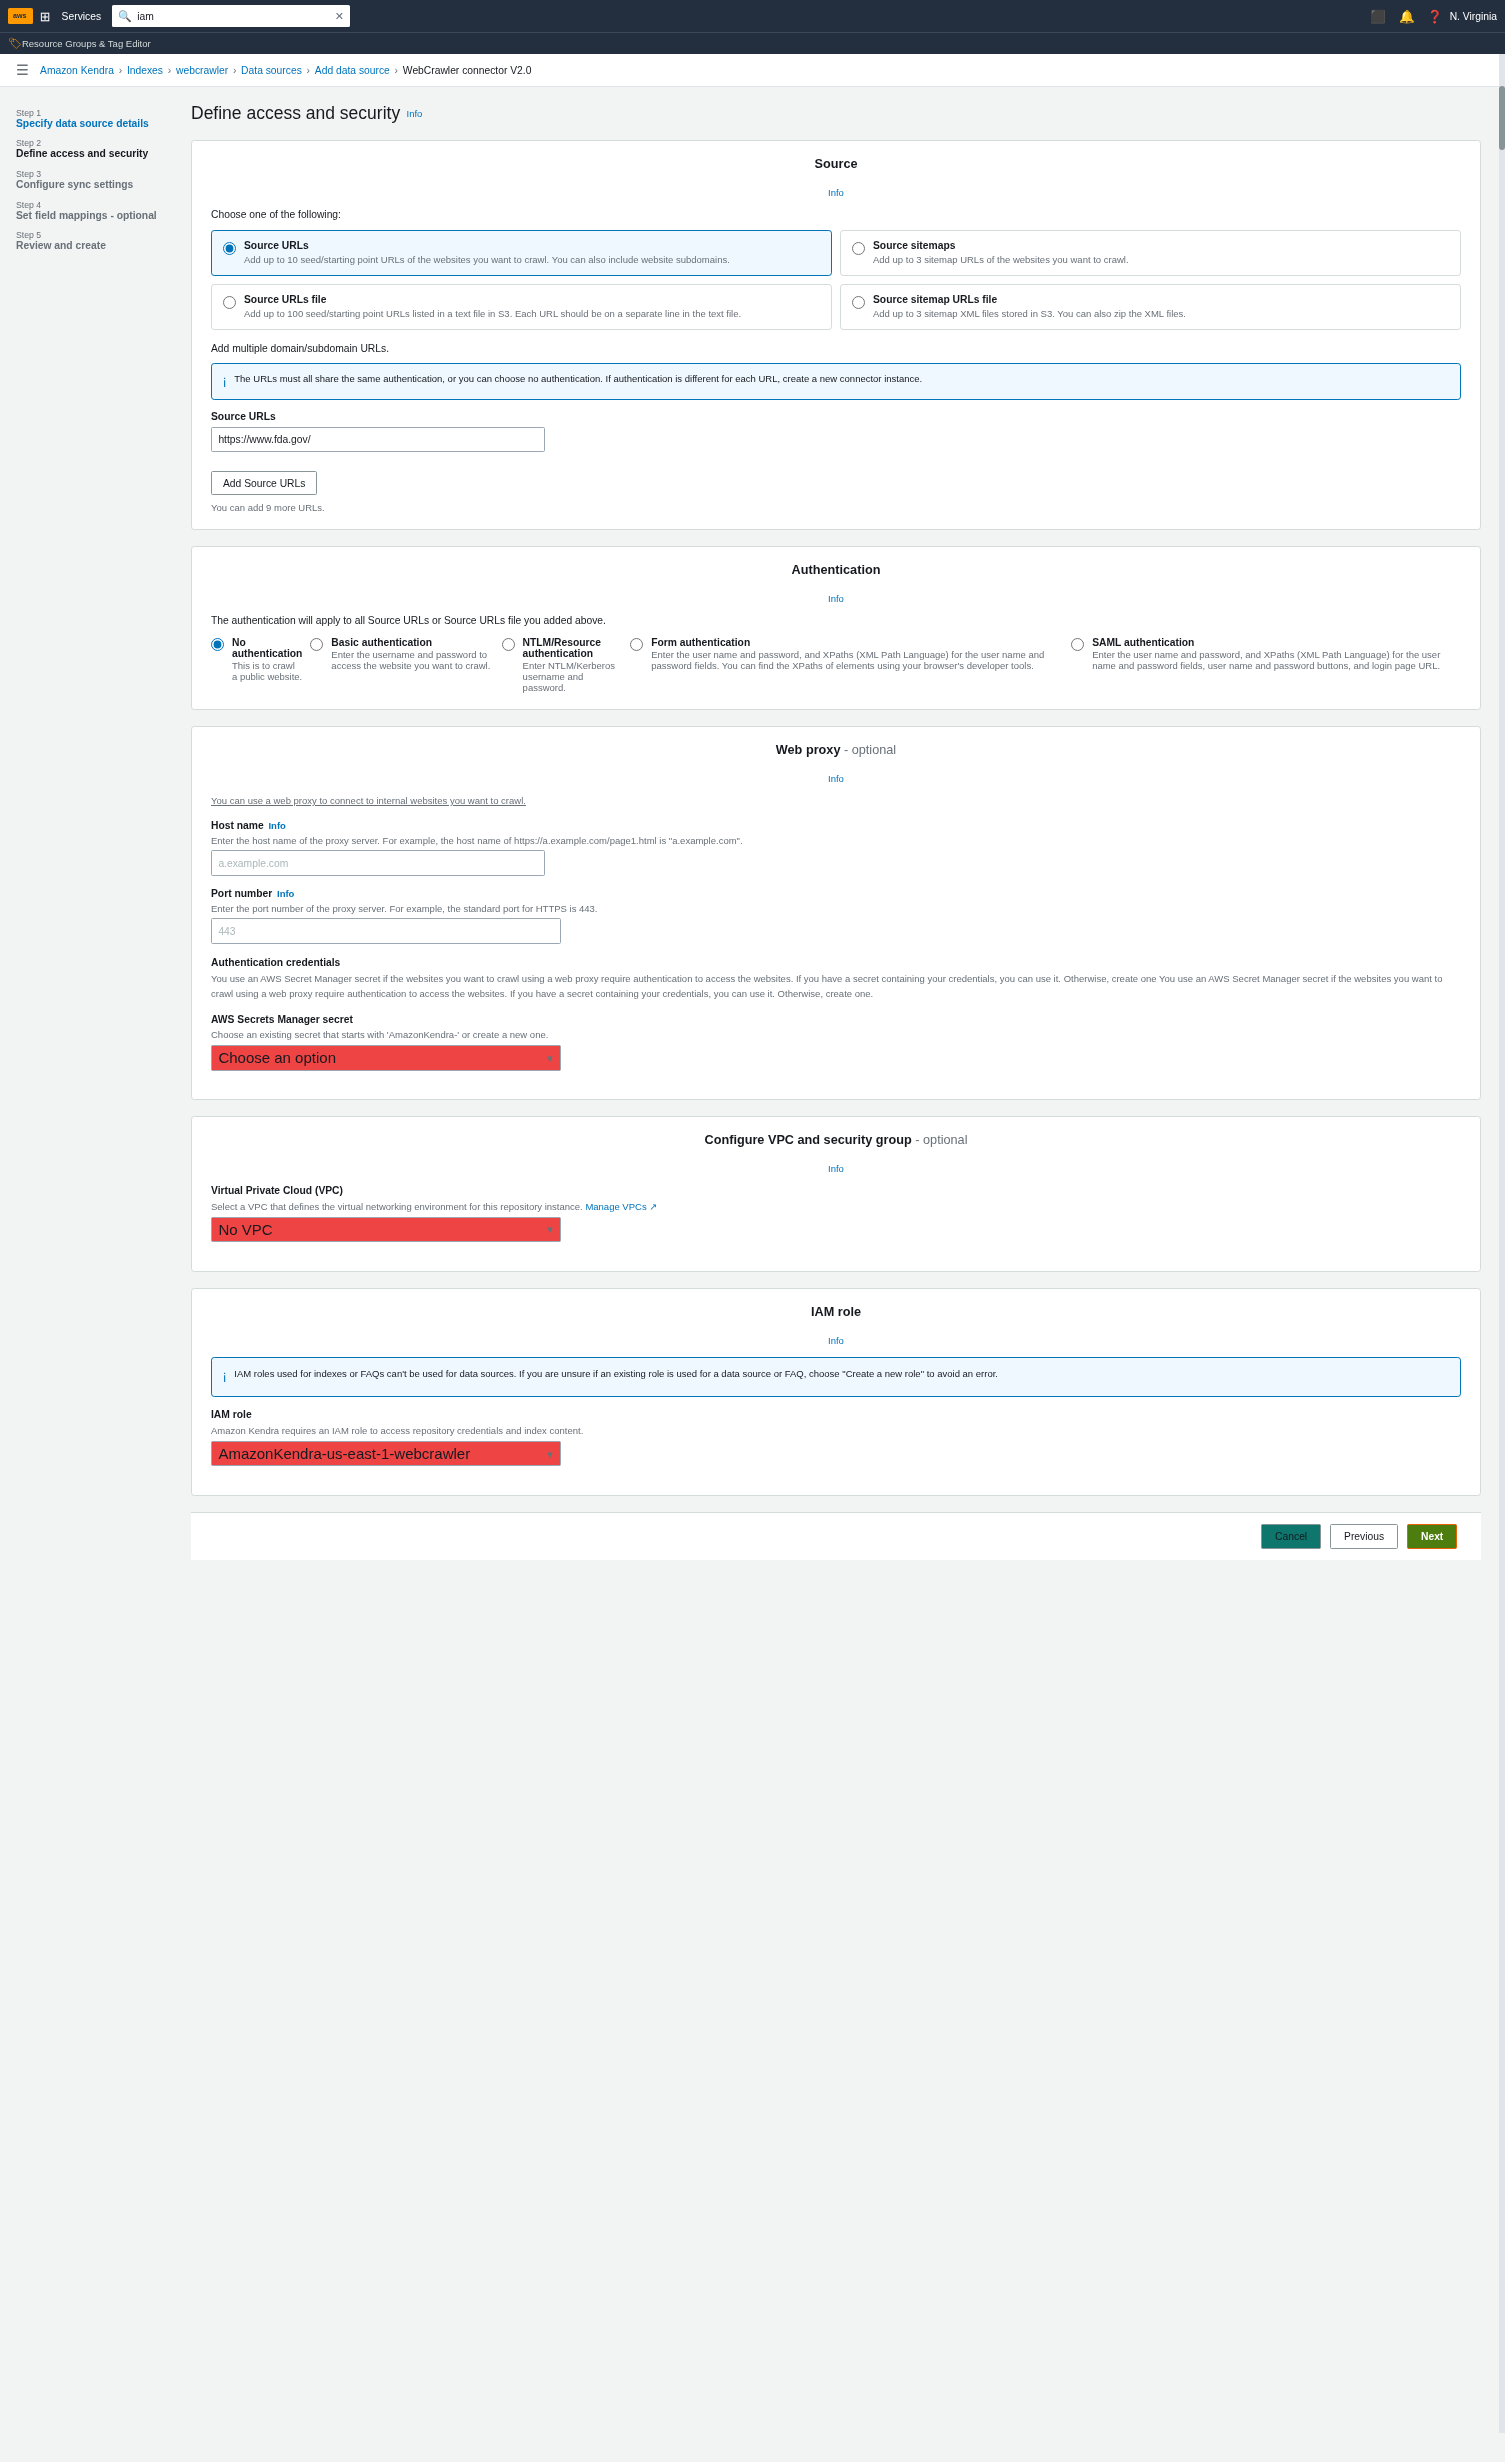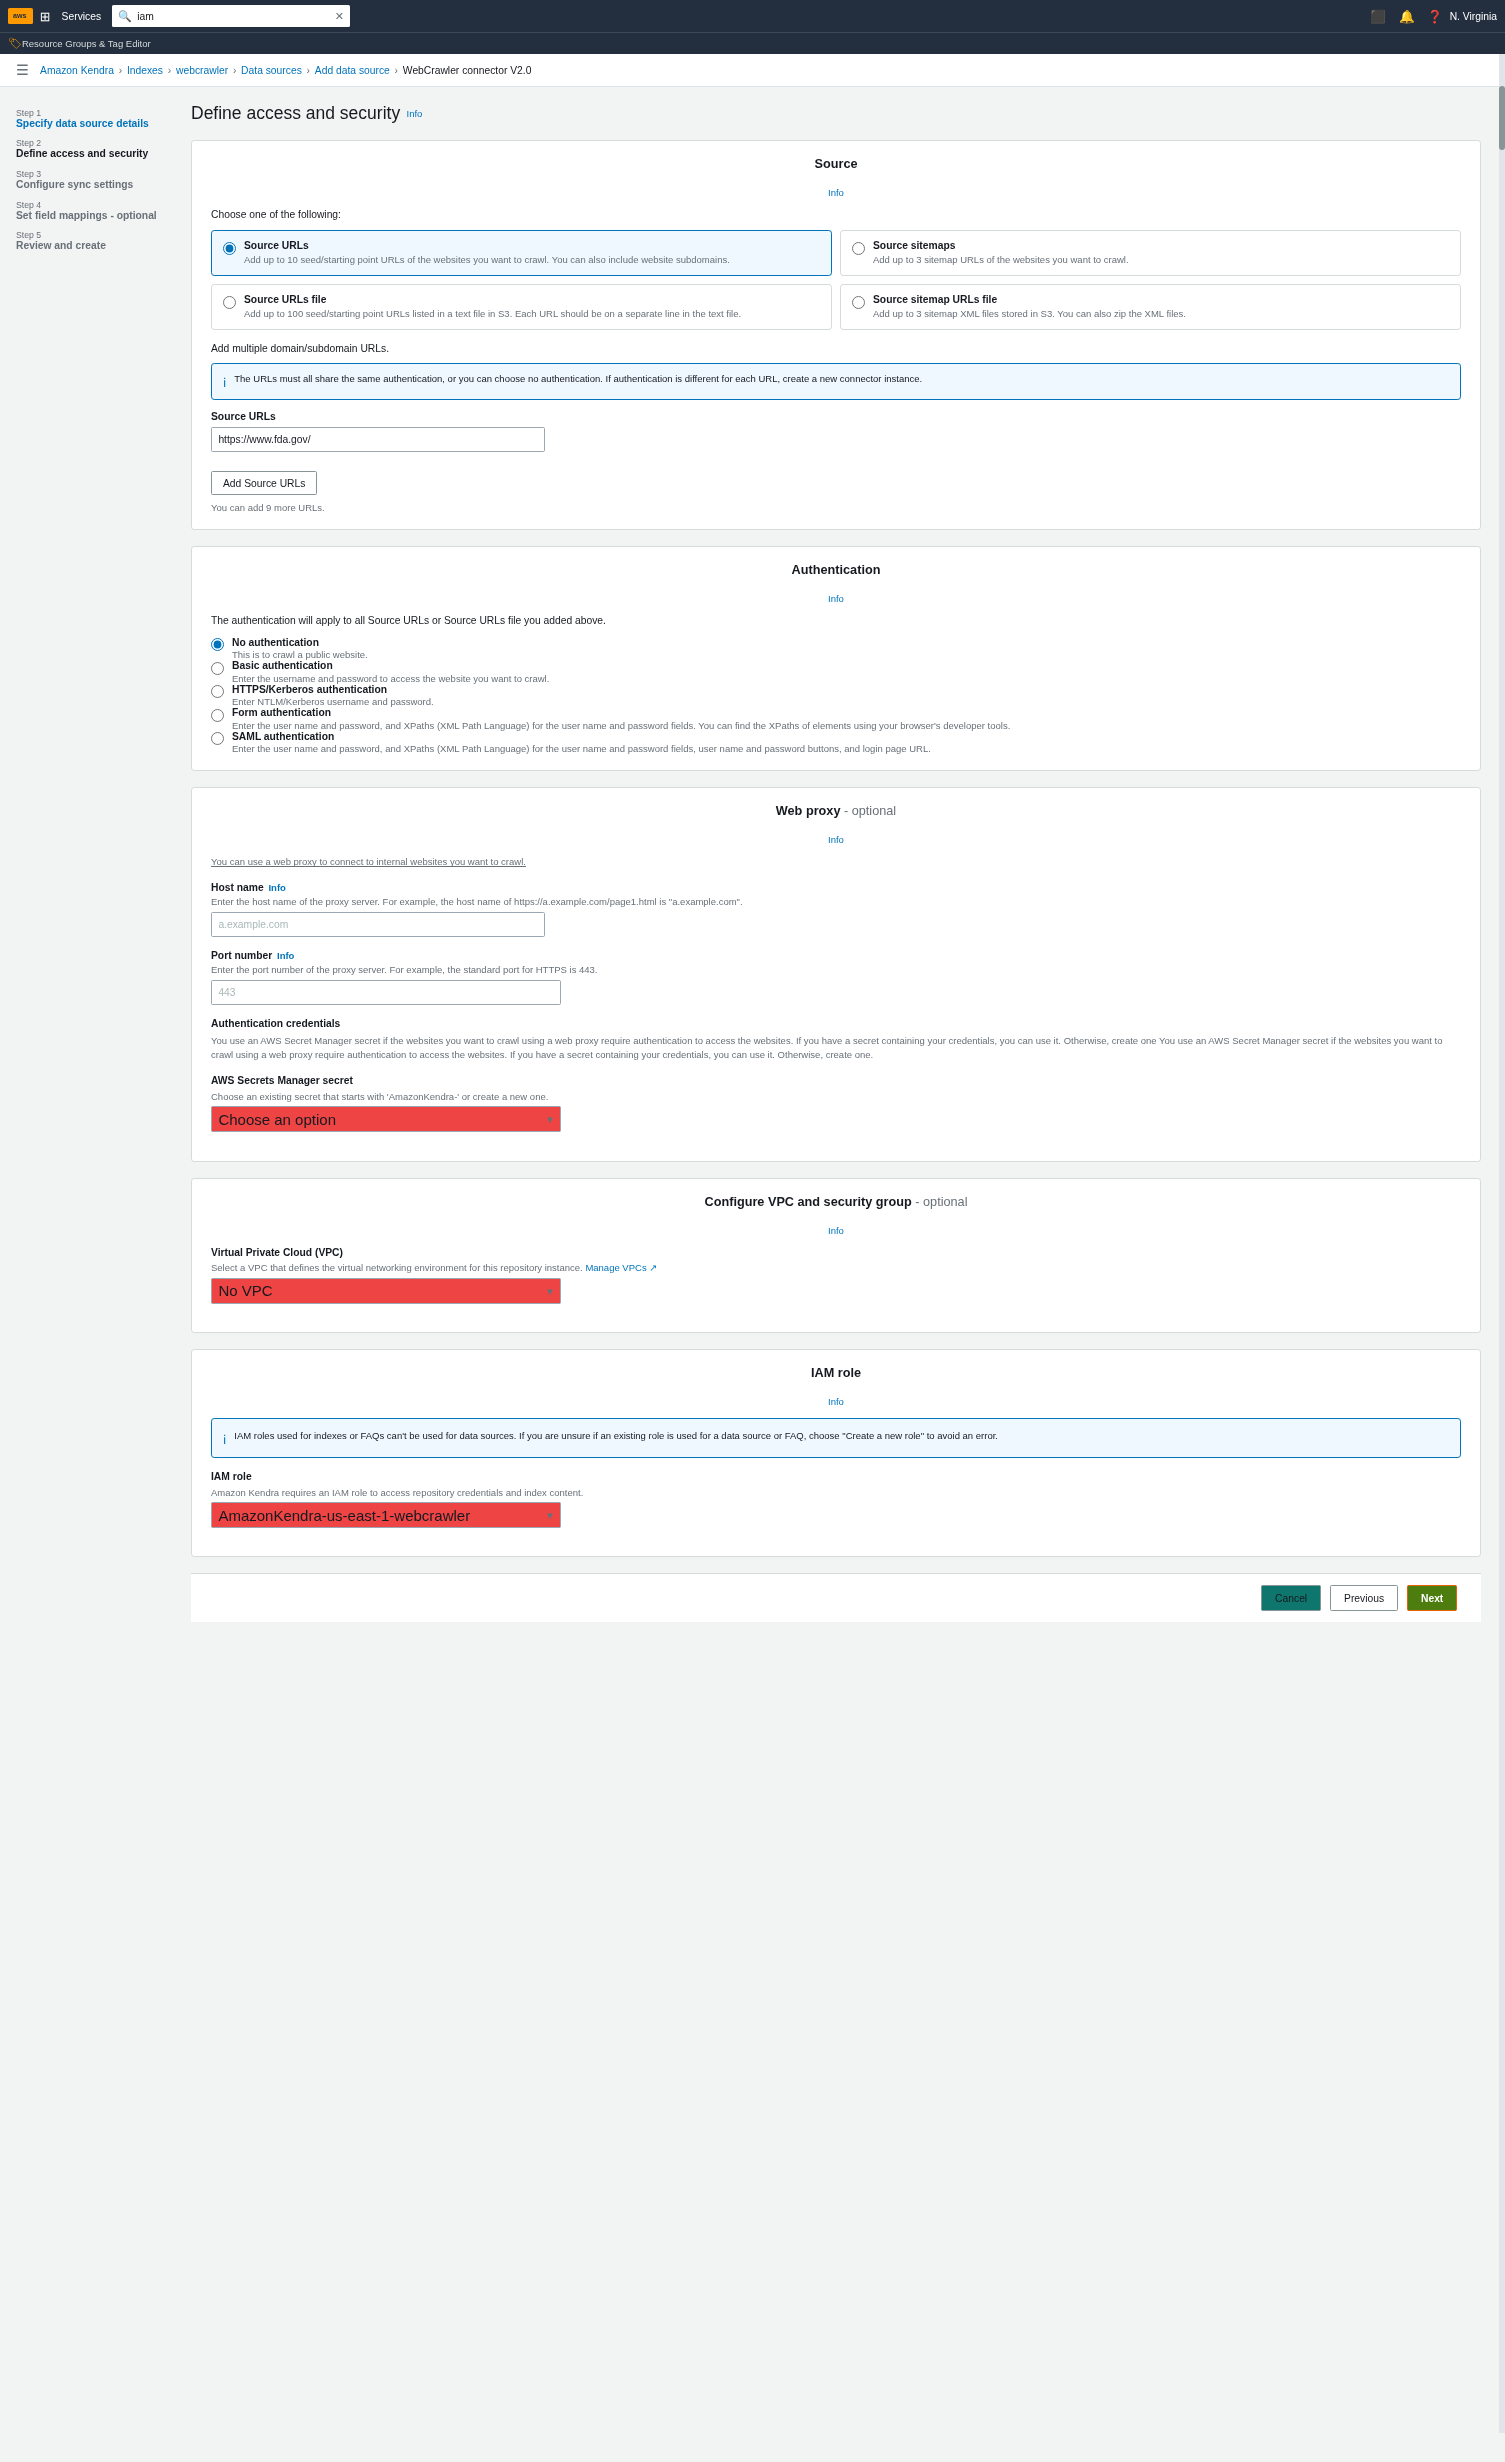--- a/index.html
+++ b/index.html
@@ -184,21 +184,21 @@
       border-radius: 1.6px;
       font-size: 10.3px;
       color: #16191f;
       cursor: pointer;
     }
 
     .helper-text { font-size: 9.5px; color: #687078; margin-top: 4.8px; }
 
     
     .auth-desc { font-size: 10.3px; color: #16191f; margin-bottom: 11px; }
-    .auth-radio-group { display: flex; flex-direction: column; }
+    .auth-radio-group { display: flex; flex-direction: row; gap: 8px; }
     .auth-option { display: flex; gap: 8px; align-items: flex-start; }
     .auth-option input[type="radio"] { margin-top: 1.6px; cursor: pointer; accent-color: #0073bb; }
     .auth-option-content {}
     .auth-option-title { font-size: 10.3px; font-weight: 600; color: #16191f; }
     .auth-option-desc { font-size: 9.5px; color: #687078; margin-top: 1.6px; }
 
     
     .field-group { margin-bottom: 12.7px; }
     .field-label {
       font-size: 10.3px; font-weight: 600; color: #16191f; margin-bottom: 3.2px;
@@ -448,21 +448,21 @@
         <div class="auth-option">
           <input type="radio" name="auth-type" id="r-basic-auth" style="">
           <div class="auth-option-content">
             <div class="auth-option-title">Basic authentication</div>
             <div class="auth-option-desc">Enter the username and password to access the website you want to crawl.</div>
           </div>
         </div>
         <div class="auth-option">
           <input type="radio" name="auth-type" id="r-ntlm-auth" style="">
           <div class="auth-option-content">
-            <div class="auth-option-title">HTTPS/Kerberos authentication</div>
+            <div class="auth-option-title">NTLM/Resource authentication</div>
             <div class="auth-option-desc">Enter NTLM/Kerberos username and password.</div>
           </div>
         </div>
         <div class="auth-option">
           <input type="radio" name="auth-type" id="r-form-auth" style="">
           <div class="auth-option-content">
             <div class="auth-option-title">Form authentication</div>
             <div class="auth-option-desc">Enter the user name and password, and XPaths (XML Path Language) for the user name and password fields. You can find the XPaths of elements using your browser's developer tools.</div>
           </div>
         </div>

